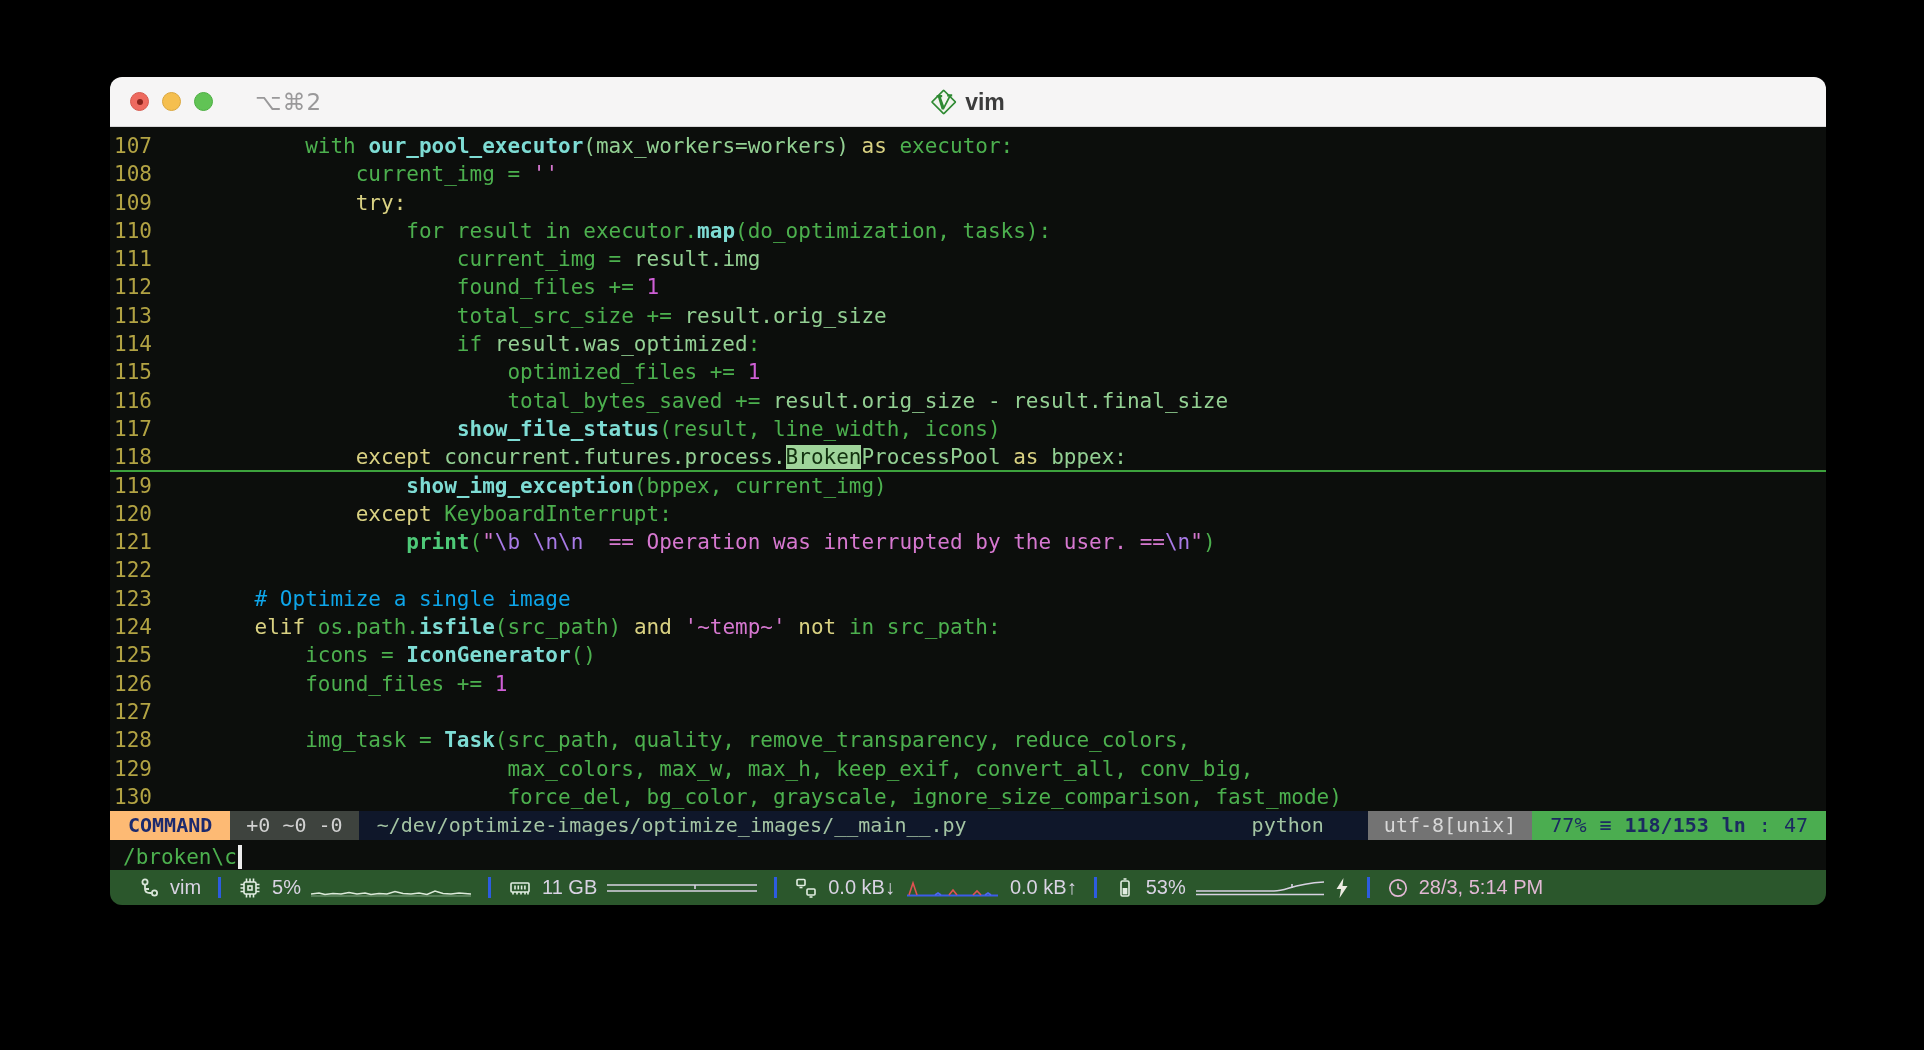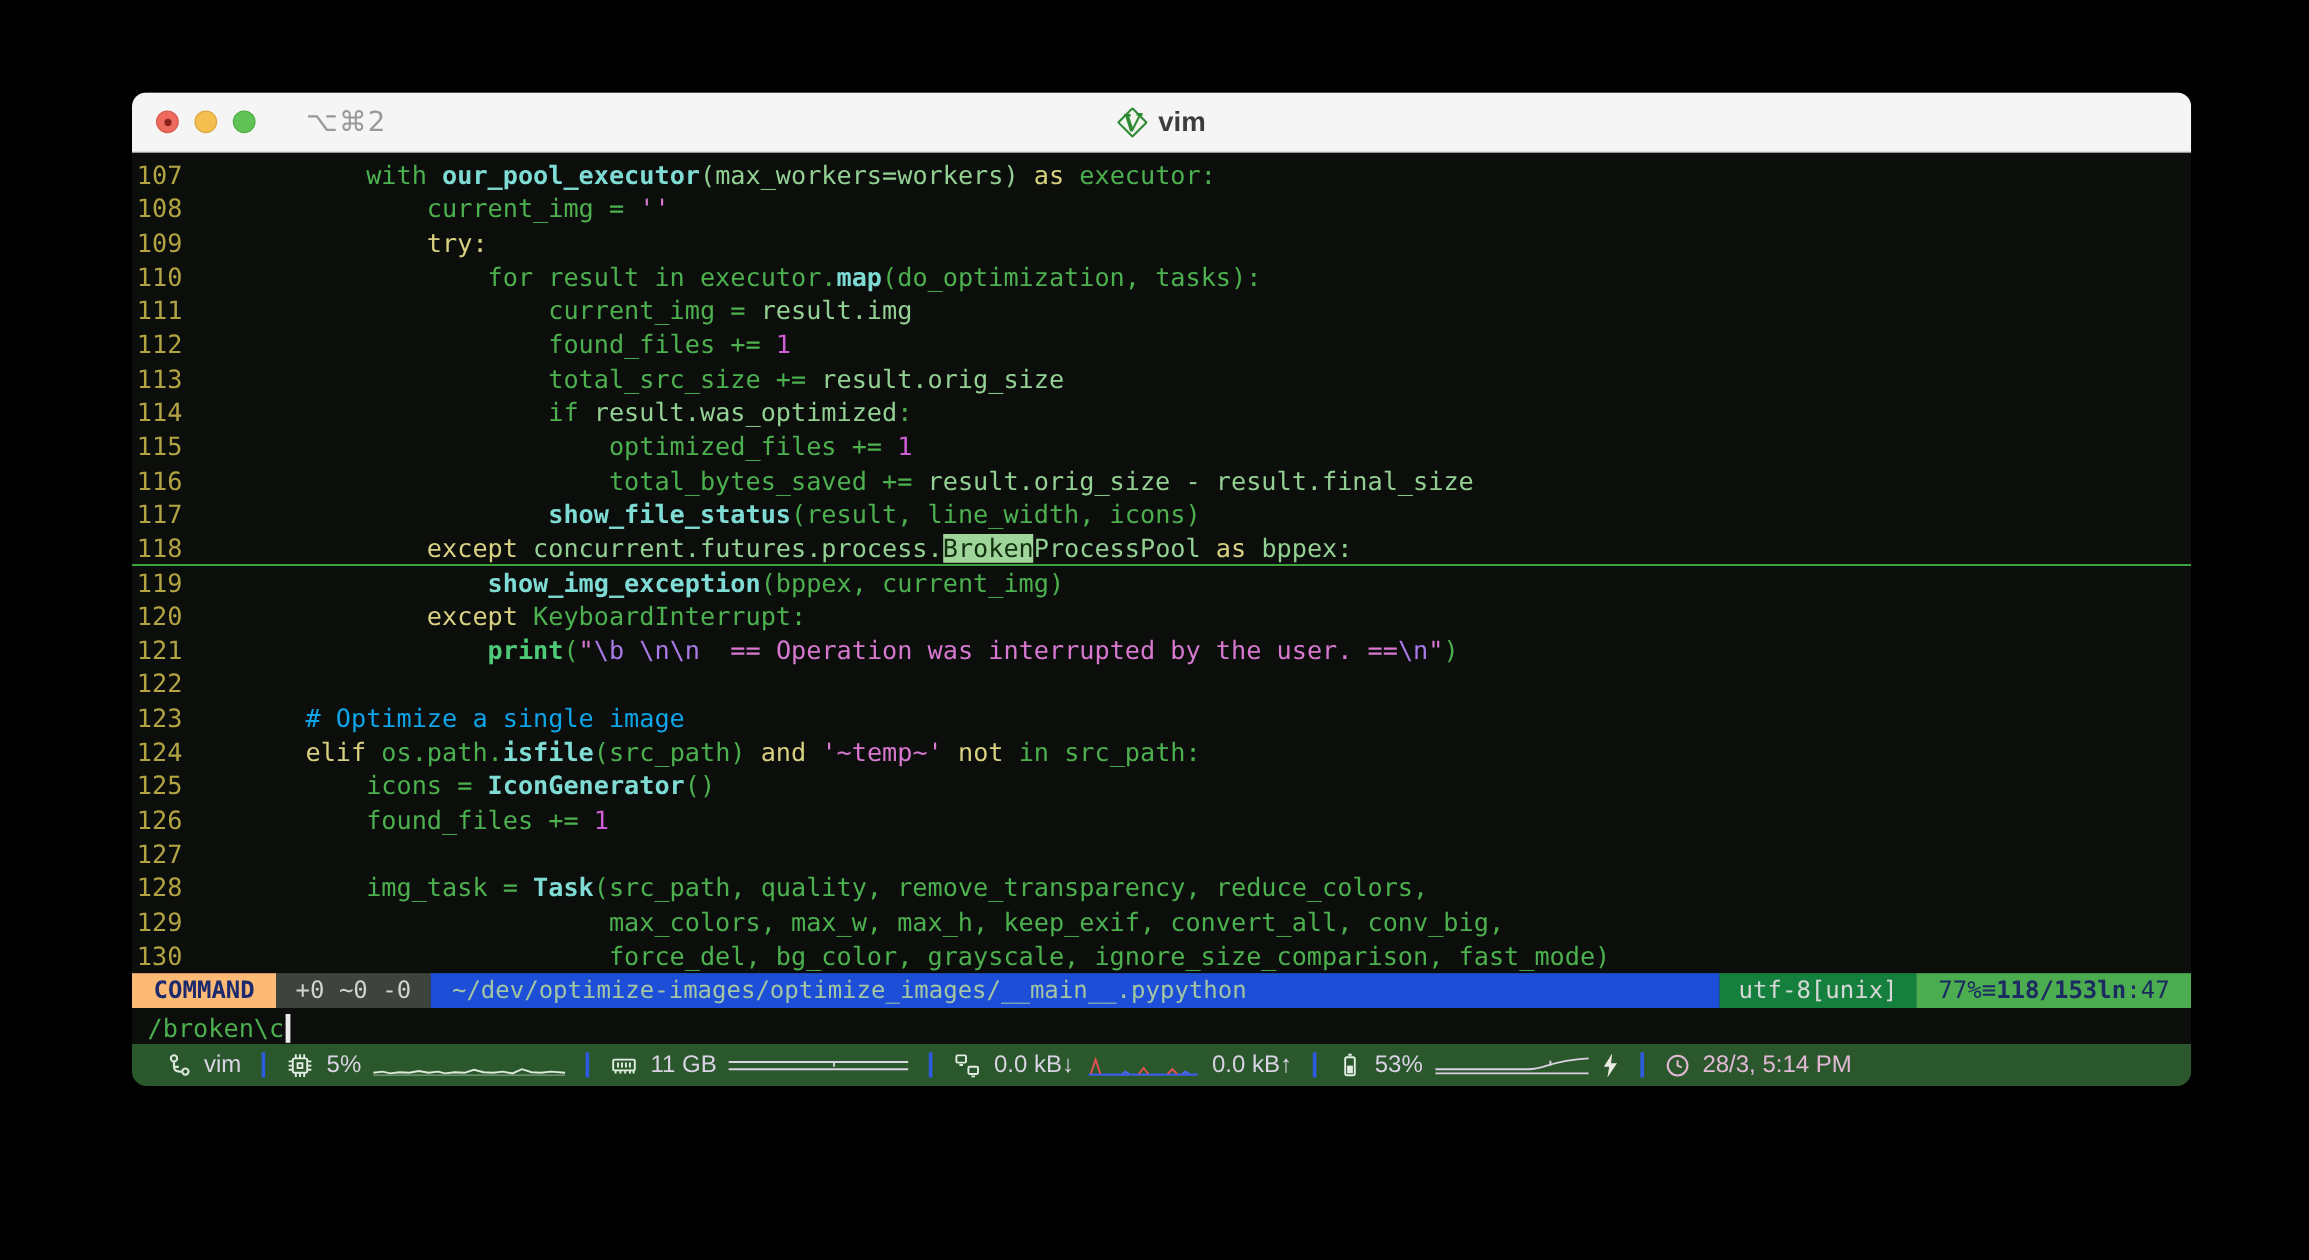--- a/index.html
+++ b/index.html
@@ -42,25 +42,25 @@
   .tk-s   { color:#d678d0; }
   .tk-esc { color:#a87ae6; }
   .tk-n   { color:#cf5fd6; }
   .tk-cm  { color:#0ea5e9; }
   .tk-hl  { background:#9fd49a; color:#12310f; }
 
   
   .statusline { height:29px; flex:none; display:flex; font-size:20px; line-height:29px; background:#272c27; }
   .sl-mode { background:#fdba74; color:#1c2a6e; font-weight:bold; padding:0 18px; }
   .sl-changes { background:#3e433e; color:#d2d2d2; padding:0 16px; }
-  .sl-mid { flex:1; background:#1d4ed8; color:#a4c5a4; display:flex; }
+  .sl-mid { flex:1; background:#0f172a; color:#a4c5a4; display:flex; justify-content:space-between; }
   .sl-path { padding-left:18px; }
   .sl-filetype { padding-right:44px; }
-  .sl-enc { background:#15803d; color:#d8d8d8; padding:0 16px; }
-  .sl-pos { background:#4bad50; color:#1b2a60; padding:0 18px; display:flex; align-items:center; }
+  .sl-enc { background:#737373; color:#d8d8d8; padding:0 16px; }
+  .sl-pos { background:#4bad50; color:#1b2a60; padding:0 18px; display:flex; gap:13px; align-items:center; }
   .sl-pos .b { font-weight:bold; }
 
   
   .cmdline { height:34px; flex:none; display:flex; align-items:center; padding-left:13px;
              color:#4cb04e; font-size:21px; }
   .cmd-cursor { display:inline-block; width:4px; height:24px; background:#ececec; margin-left:1px; }
 
   
   .bottombar { height:35px; flex:none; background:#2b572c; display:flex; align-items:center;
                padding:0 28px; font-size:20px; color:#d9d3e3; }

